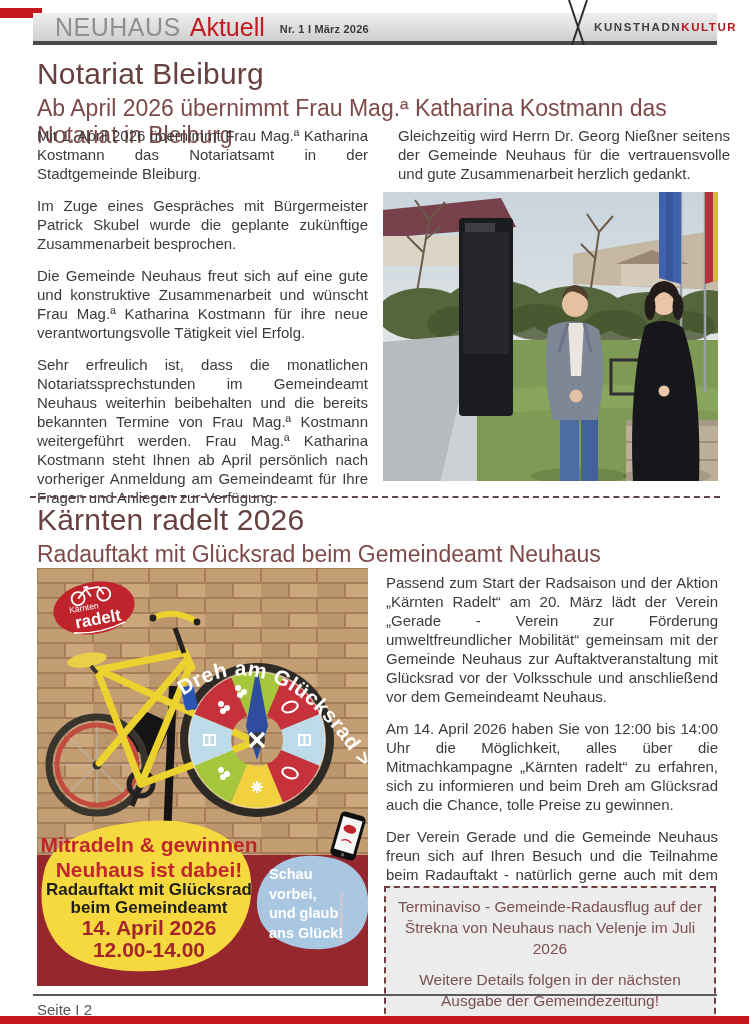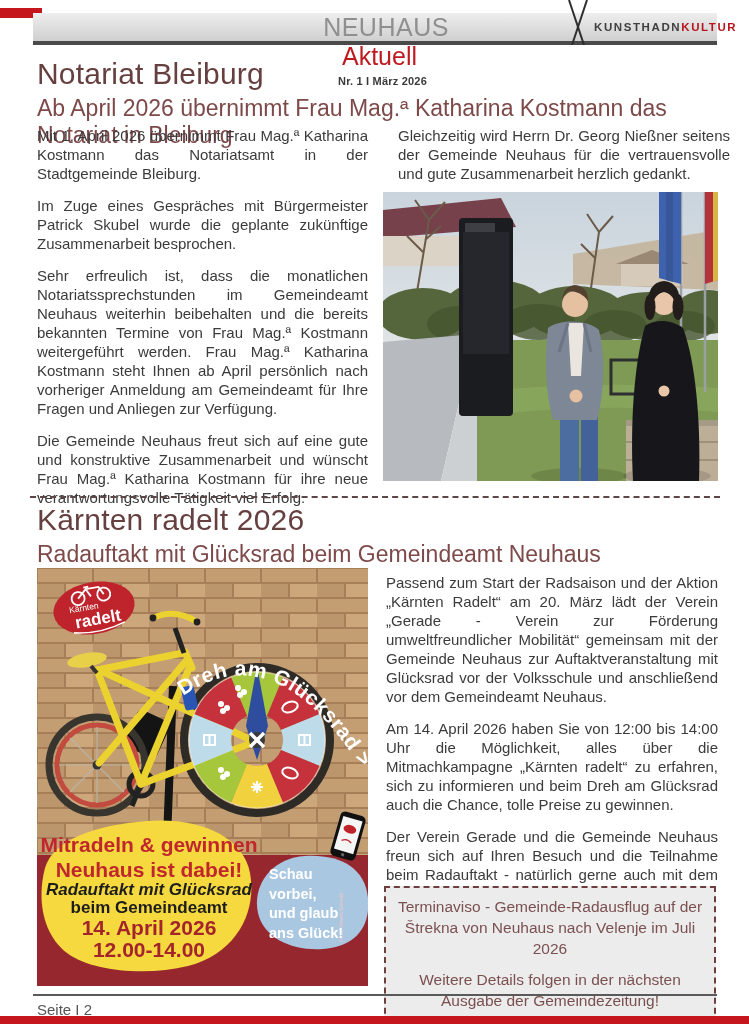--- a/index.html
+++ b/index.html
@@ -3,21 +3,21 @@
 <meta charset="utf-8">
 <style>
   html,body{margin:0;padding:0;background:#ffffff;}
   body{font-family:"Liberation Sans", sans-serif; -webkit-font-smoothing:antialiased;}
   .page{position:relative;width:749px;height:1024px;background:#fff;overflow:hidden;}
 
   
   .red-tab{position:absolute;left:0;top:8px;width:42px;height:10px;background:#c4161c;}
   .masthead{position:absolute;left:33px;top:13px;width:684px;height:28px;
     background:linear-gradient(180deg,#eeeeee,#cfcfcf);
-    border-bottom:4px solid #4a4a4a;display:flex;align-items:center;flex-direction:column;}
+    border-bottom:4px solid #4a4a4a;display:flex;align-items:center;}
   .mh-title{margin-left:22px;font-size:25px;color:#8f8f8f;letter-spacing:.5px;}
   .mh-sub{margin-left:9px;font-size:25px;color:#be1b20;}
   .mh-issue{margin-left:15px;font-size:11px;font-weight:bold;color:#3a3a3a;letter-spacing:.2px;padding-top:4px;}
   .brand{position:absolute;left:560px;top:0;width:160px;height:45px;}
   .brand svg{position:absolute;left:0;top:0;}
   .brand-text{position:absolute;left:34px;top:21px;font-size:11.5px;font-weight:bold;letter-spacing:1.6px;white-space:nowrap;}
   .brand-text .b1{color:#3f3f3f;} .brand-text .b2{color:#b5161c;}
 
   
   .art-title{position:absolute;left:37px;font-size:30px;color:#663f3f;letter-spacing:.2px;}
@@ -69,22 +69,22 @@
     </svg>
     <span class="brand-text"><span class="b1">KUNSTHADN</span><span class="b2">KULTUR</span></span>
   </div>
 
   <div class="art-title" style="top:57px;">Notariat Bleiburg</div>
   <div class="art-sub" style="top:95px;">Ab April 2026 übernimmt Frau Mag.ª Katharina Kostmann das Notariat in Bleiburg</div>
 
   <div class="col" style="left:37px;top:126px;width:331px;">
     <p>Mit 1. April 2026 übernimmt Frau Mag.ª Katharina Kostmann das Notariatsamt in der Stadtgemeinde Bleiburg.</p>
     <p>Im Zuge eines Gespräches mit Bürgermeister Patrick Skubel wurde die geplante zukünftige Zusammenarbeit besprochen.</p>
+    <p>Die Gemeinde Neuhaus freut sich auf eine gute und konstruktive Zusammenarbeit und wünscht Frau Mag.ª Katharina Kostmann für ihre neue verantwortungsvolle Tätigkeit viel Erfolg.</p>
     <p>Sehr erfreulich ist, dass die monatlichen Notariatssprechstunden im Gemeindeamt Neuhaus weiterhin beibehalten und die bereits bekannten Termine von Frau Mag.ª Kostmann weitergeführt werden. Frau Mag.ª Katharina Kostmann steht Ihnen ab April persönlich nach vorheriger Anmeldung am Gemeindeamt für Ihre Fragen und Anliegen zur Verfügung.</p>
-    <p>Die Gemeinde Neuhaus freut sich auf eine gute und konstruktive Zusammenarbeit und wünscht Frau Mag.ª Katharina Kostmann für ihre neue verantwortungsvolle Tätigkeit viel Erfolg.</p>
   </div>
 
   <div class="col" style="left:398px;top:126px;width:332px;">
     <p>Gleichzeitig wird Herrn Dr. Georg Nießner seitens der Gemeinde Neuhaus für die  vertrauensvolle und gute Zusammenarbeit herzlich gedankt.</p>
   </div>
 
   <div class="photo-frame">
     <svg width="335" height="289" viewBox="0 0 335 289">
       <defs>
         <linearGradient id="sky" x1="0" y1="0" x2="0" y2="1">
@@ -282,21 +282,21 @@
         <rect x="-13" y="-23" width="26" height="46" rx="5" fill="#101010"></rect>
         <rect x="-10" y="-18" width="20" height="34" fill="#f5f5f5"></rect>
         <ellipse cx="0" cy="-7" rx="6.5" ry="4.2" fill="#bf232b"></ellipse>
         <path d="M-5 6 Q0 2 5 6" stroke="#bf232b" stroke-width="1.4" fill="none"></path>
         <circle cx="0" cy="19.5" r="1.6" fill="#666"></circle>
       </g>
       <text transform="translate(306,374) rotate(-90)" font-size="5.5" fill="#f0c8c8">Foto: Verein Gerade</text>
     </svg>
     <div class="blob-text bt-red" style="top:266px;">Mitradeln &amp; gewinnen</div>
     <div class="blob-text bt-red" style="top:291px;">Neuhaus ist dabei!</div>
-    <div class="blob-text bt-dark" style="top:313px;font-style:italic;">Radauftakt mit Glücksrad</div>
+    <div class="blob-text bt-dark" style="top:313px;">Radauftakt mit Glücksrad</div>
     <div class="blob-text bt-dark" style="top:331px;">beim Gemeindeamt</div>
     <div class="blob-text bt-maroon" style="top:349px;">14. April 2026</div>
     <div class="blob-text bt-maroon" style="top:371px;">12.00-14.00</div>
     <div class="bubble-text">
       <div>Schau vorbei,</div>
       <div>und glaub</div>
       <div>ans Glück!</div>
     </div>
   </div>
 

